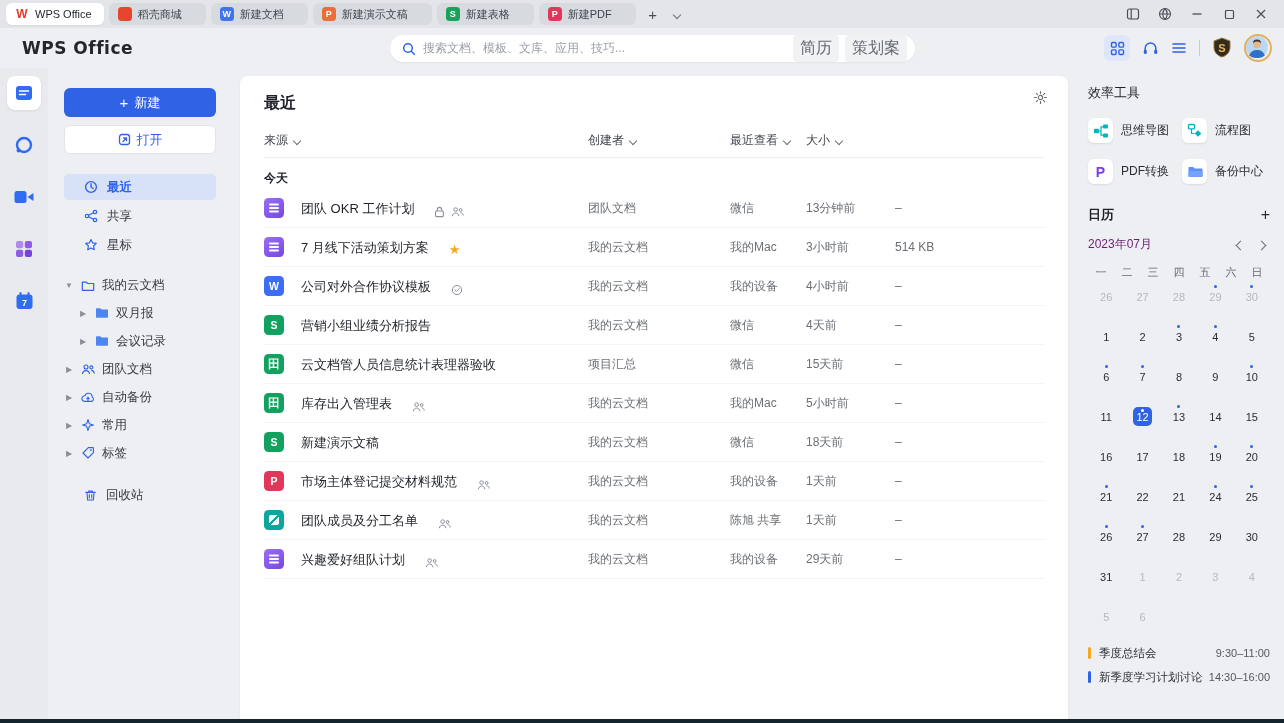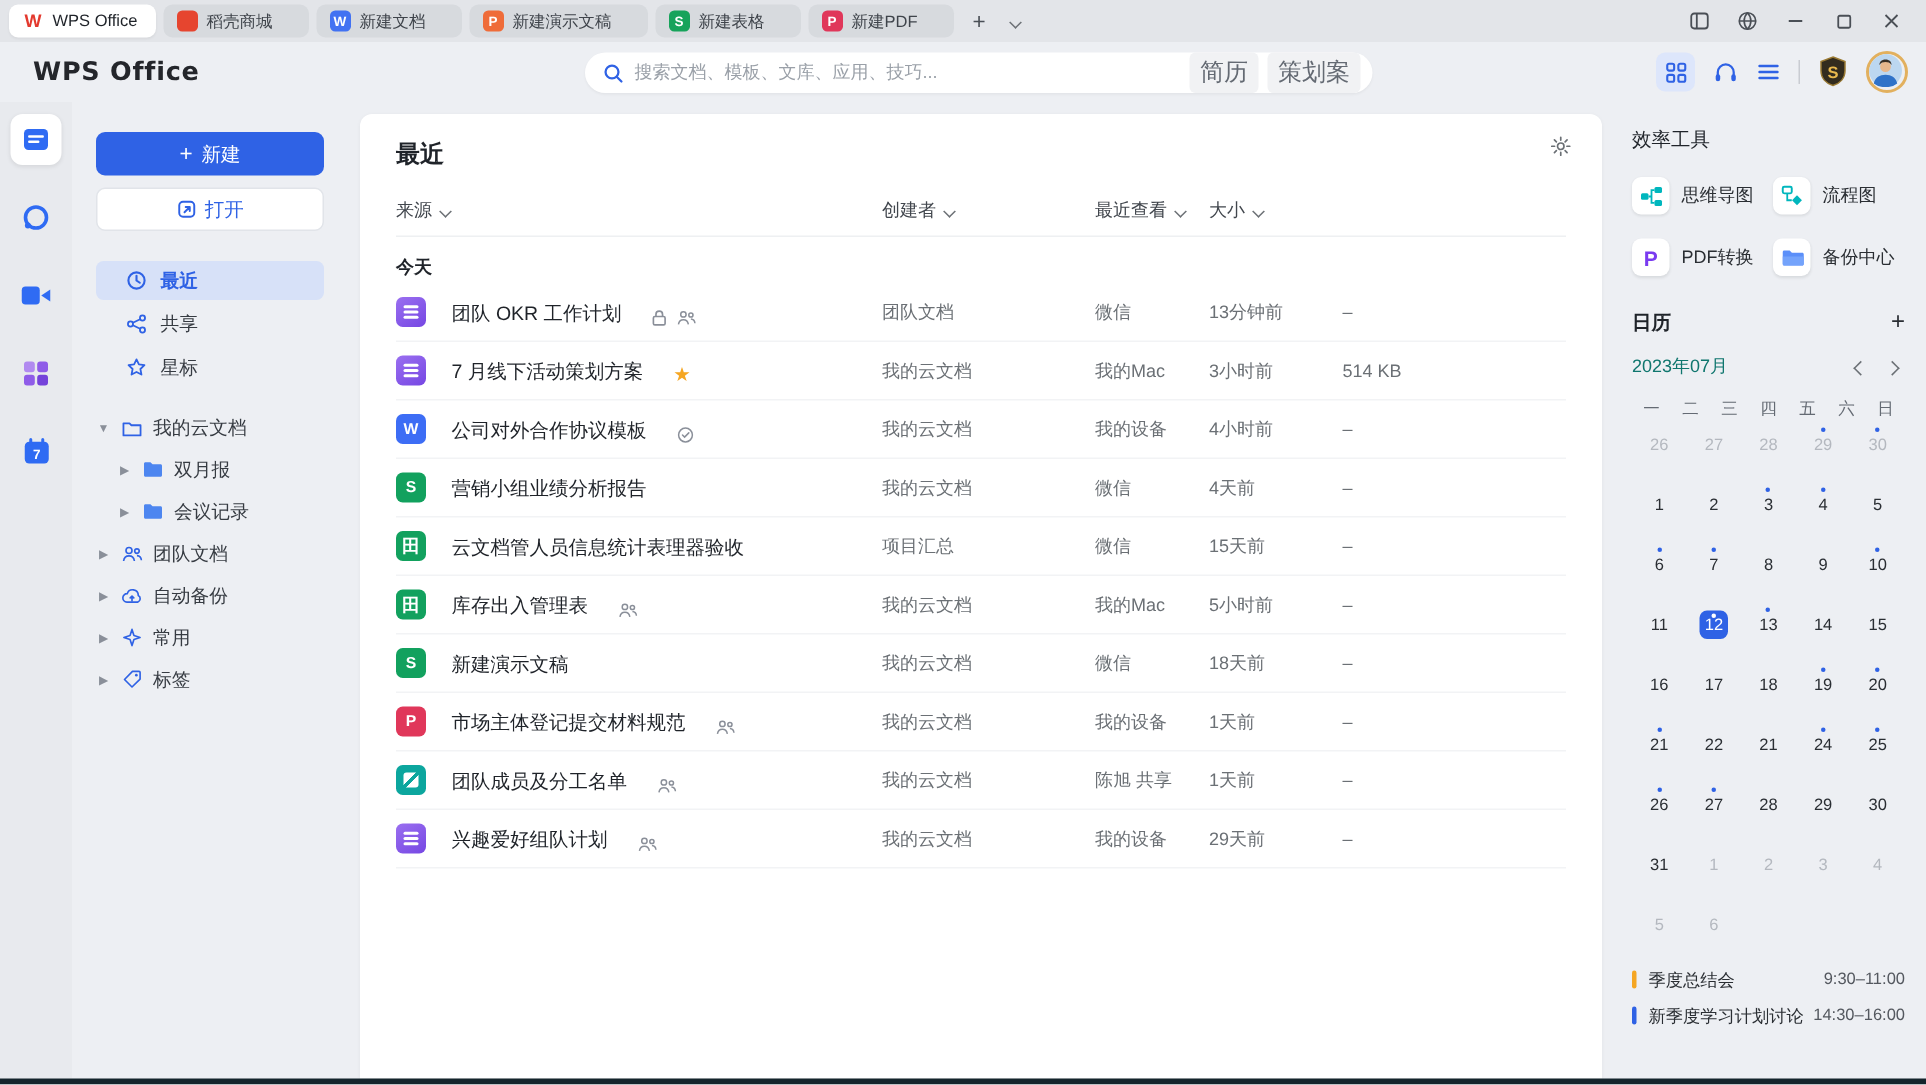--- a/index.html
+++ b/index.html
@@ -89,21 +89,21 @@
   .rpanel{width:208px;flex:0 0 auto;padding:16px 14px 0 12px;box-sizing:border-box}
   .rtitle{font-size:13px;font-weight:400;margin-bottom:16px}
   .tool-grid{display:grid;grid-template-columns:1fr 1fr;row-gap:16px;column-gap:6px}
   .tool{display:flex;align-items:center;gap:8px;font-size:12px;color:#2a2e33}
   .tico{width:25px;height:25px;background:#fff;border-radius:6px;box-shadow:0 1px 2px rgba(31,35,41,.1);
         display:flex;align-items:center;justify-content:center;flex:0 0 auto}
   .pdfP{color:#7a3bf0;font-weight:800;font-size:14px}
   .cal{margin-top:22px}
   .cal-head{display:flex;align-items:center;justify-content:space-between;font-size:13px;font-weight:700}
   .cal-add{font-size:16px;font-weight:400;color:#2a2e33}
-  .cal-month{display:flex;align-items:center;font-size:12px;color:#0f766e;margin-top:12px}
+  .cal-month{display:flex;align-items:center;font-size:12px;color:#701a75;margin-top:12px}
   .chev{width:14px;height:14px;position:relative;margin-left:10px}
   .chev::before{content:"";position:absolute;top:4px;width:6px;height:6px;border-left:1.3px solid #6b7075;
                 border-bottom:1.3px solid #6b7075}
   .chev.left::before{left:5px;transform:rotate(45deg)}
   .chev.right::before{left:2px;transform:rotate(225deg)}
   .cal-month .sp{flex:1}
   .cal-week{display:grid;grid-template-columns:repeat(7,1fr);margin-top:12px;font-size:11px;color:#646a73;text-align:center}
   .cal-grid{display:grid;grid-template-columns:repeat(5,1fr);row-gap:19px;margin-top:6px}
   .cday{height:21px;display:flex;align-items:center;justify-content:center;font-size:11px;color:#2a2e33;position:relative}
   .cday.muted{color:#b4b8bf}
@@ -382,20 +382,26 @@
         <div class="titem ">
           <span class="arr">▶</span>
           <span>
             <svg width="14" height="14" viewBox="0 0 14 14">
               <path d="M7.3 1.6h4.4a.7.7 0 01.7.7v4.4L7 12 2 7z" fill="none" stroke="#2f62e5" stroke-width="1.1" stroke-linejoin="round"></path>
               <circle cx="9.9" cy="4.1" r=".9" fill="#2f62e5"></circle>
             </svg>
           </span>
           <span>标签</span>
         </div>
+      </div>
+    <div class="trash">
+        <svg width="13" height="13" viewBox="0 0 13 13">
+          <path d="M1.8 3.4h9.4M4.7 3.4V2h3.6v1.4M3 3.4l.6 7.6h5.8l.6-7.6M5.3 5.6v3.4M7.7 5.6v3.4" fill="none" stroke="#2f62e5" stroke-width="1.1" stroke-linecap="round"></path>
+        </svg>
+        <span>回收站</span>
       </div>
   </div>
 
   <div class="main-card">
     <div class="main-head">
       <h1>最近</h1>
       <span class="gear">
           <svg width="15" height="15" viewBox="0 0 16 16">
             <g stroke="#6b7075" stroke-width="1.2" fill="none" stroke-linecap="round">
               <circle cx="8" cy="8" r="2.3"></circle>

